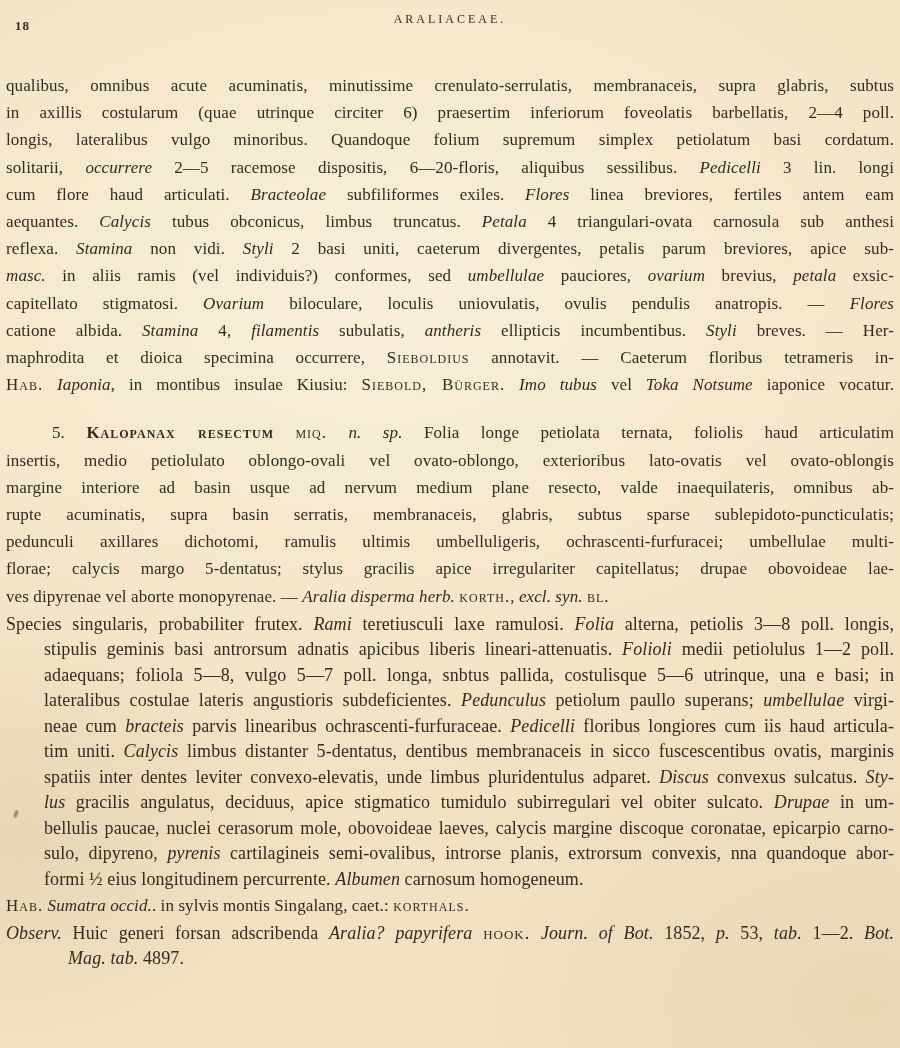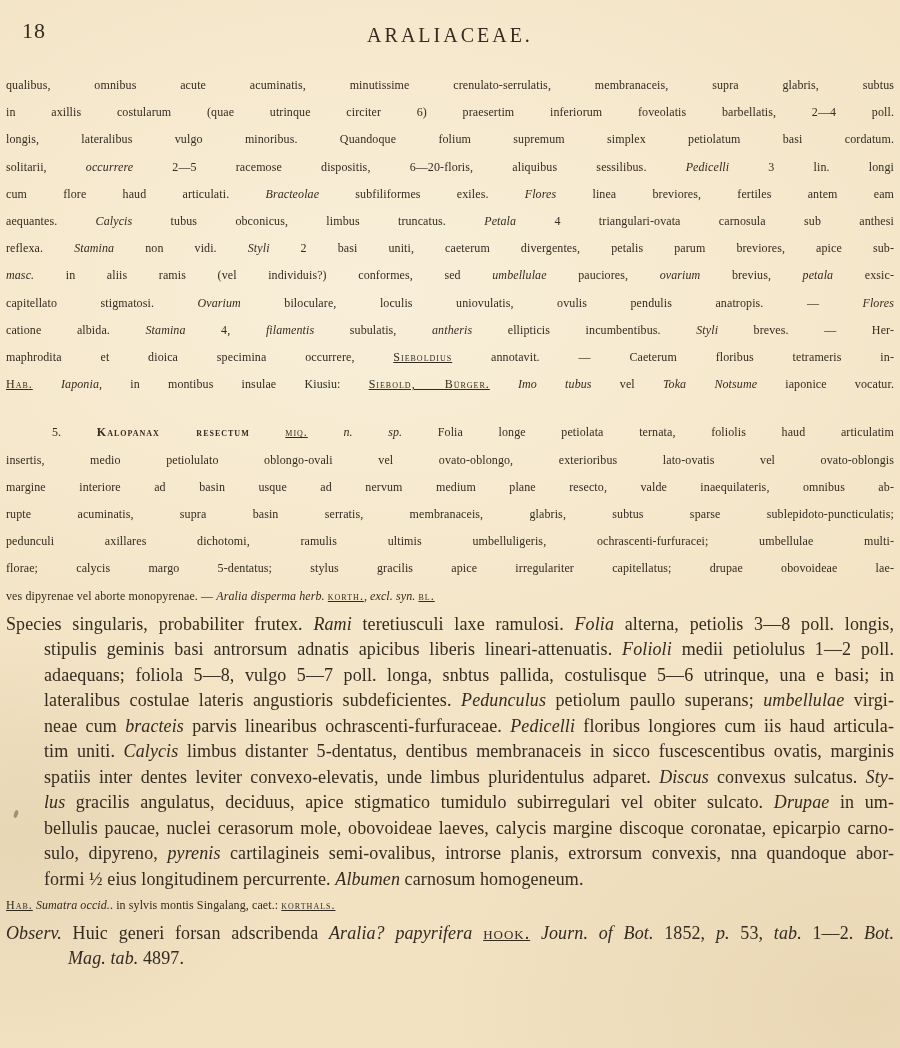--- a/index.html
+++ b/index.html
@@ -10,47 +10,47 @@
     color:#332b20;
     font-family:"Liberation Serif","DejaVu Serif",serif;
     background:
       radial-gradient(1100px 700px at 42% 28%, rgba(255,250,236,0.55), rgba(255,250,236,0) 70%),
       radial-gradient(700px 500px at 96% 96%, rgba(186,156,108,0.16), rgba(186,156,108,0) 60%),
       radial-gradient(500px 400px at 2% 80%, rgba(170,145,100,0.14), rgba(170,145,100,0) 55%),
       #f2e2c2;
   }
   .page-header { position:relative; height:30px; padding-top:8px; }
   .running-title {
-    margin:16px; text-align:center;
-    font-size:20px; font-weight:400; letter-spacing:3px; line-height:22px;
+    margin:0; text-align:center;
+    font-size:12px; font-weight:400; letter-spacing:3px; line-height:22px;
   }
   .pagenum {
-    position:absolute; left:22px; top:18px;
-    font-size:22px; font-weight:400; letter-spacing:1px;
+    position:absolute; left:15px; top:18px;
+    font-size:13px; font-weight:700; letter-spacing:1px;
   }
   .text-block { padding:0 6px; }
   .para { margin:0; }
   .para-continuation { margin-top:34px; }
   .para-species { margin-top:21px; }
   .para-small { margin-top:2px; }
   .para-observ { margin-top:1px; }
 
   .line {
     text-align:justify;
     text-align-last:justify;
-    font-size:12px; line-height:27.2px; letter-spacing:0.1px;
+    font-size:17px; line-height:27.2px; letter-spacing:0.1px;
   }
   .small-text .line { font-size:18px; line-height:25.5px; }
   .line.last { text-align-last:left; }
   .line.ind-a { padding-left:46px; }
   .line.ind-b { padding-left:38px; }
   .line.ind-c { padding-left:62px; }
 
   .i   { font-style:italic; }
-  .sc  { font-variant:small-caps; letter-spacing:1px;text-decoration:underline; }
+  .sc  { font-variant:small-caps; letter-spacing:1px; }
   .bsc { font-variant:small-caps; font-weight:700; letter-spacing:1px; }
 
   .ink-speck {
     position:absolute; left:14px; top:810px;
     width:4px; height:8px; border-radius:50%;
     background:rgba(70,60,45,0.45); transform:rotate(18deg);
   }
 </style>
 </head>
 <body>

